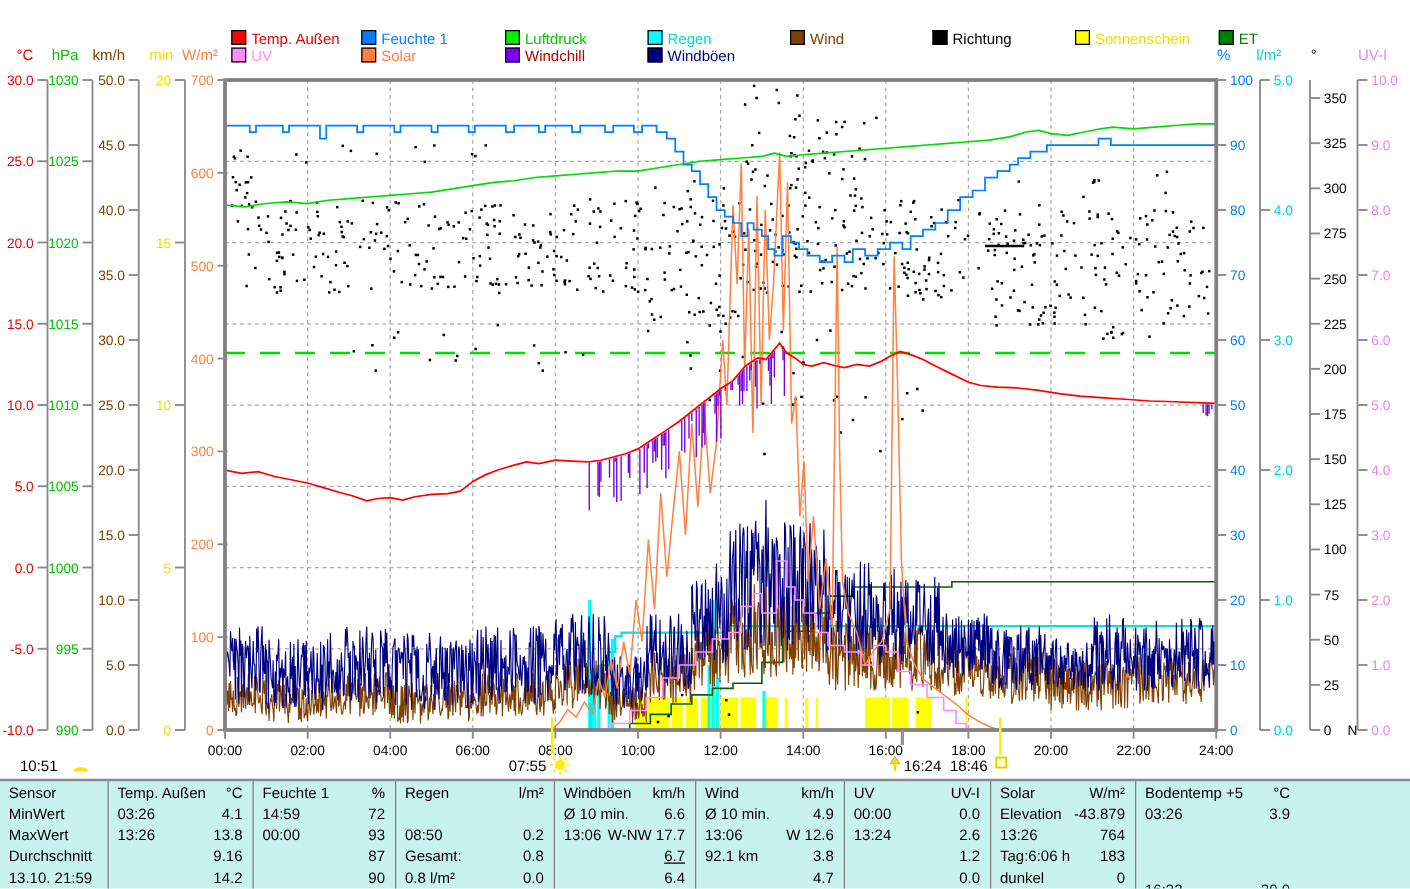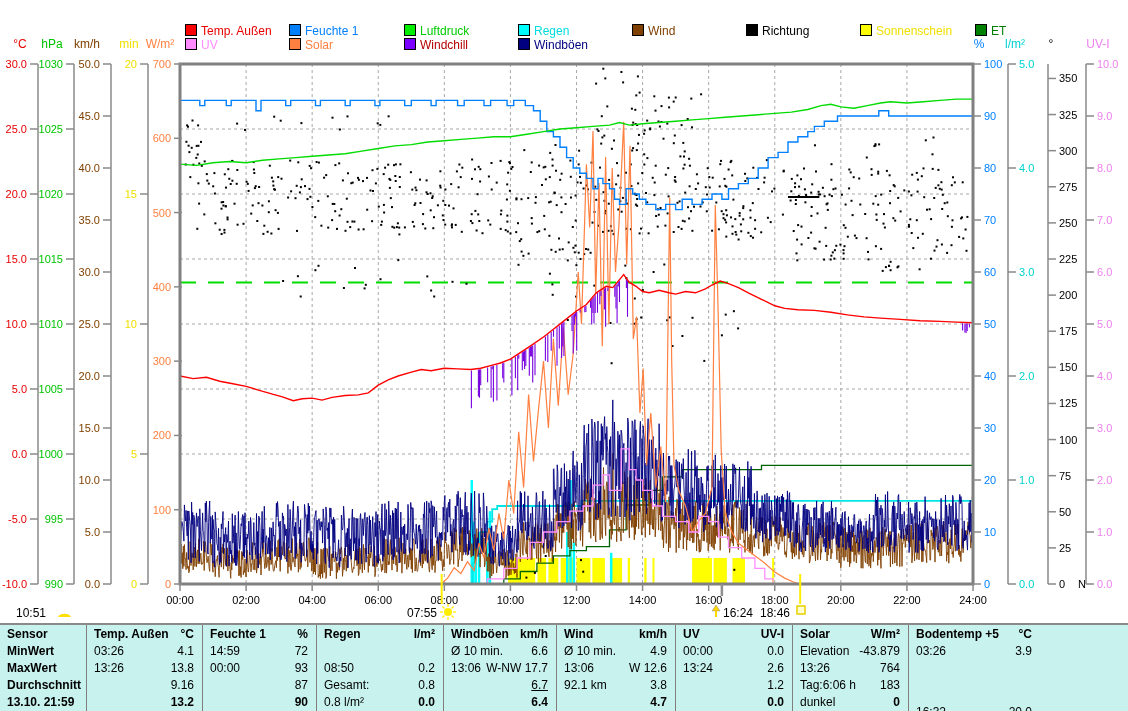--- a/index.html
+++ b/index.html
@@ -9,21 +9,21 @@
   .legend-item{position:absolute;height:12px;font-size:12px;white-space:nowrap;}
   .legend-item .sw{display:inline-block;width:10px;height:10px;border:1px solid #000;
                    vertical-align:-1px;margin-right:4px;}
   #chart{position:absolute;left:0;top:0;}
   #stats-table{position:absolute;left:0;top:623px;width:1128px;height:88px;
                background:#c8f2ee;border-top:2px solid #8a8a8a;display:flex;
                font-size:12px;line-height:17px;}
   .tcol{box-sizing:border-box;padding-top:1px;}
   .tcol + .tcol{border-left:1px solid #7f7f7f;}
   .trow{display:flex;justify-content:space-between;padding:0 8px 0 7px;height:17px;white-space:nowrap;}
-  .b{font-weight:bold;}
+  .b{font-weight:normal;}
 </style>
 </head>
 <body>
 
 <div class="screen">
   <div id="legend">
       <div class="legend-item" style="left: 185px; top: 24px;"><span class="sw" style="background: rgb(255, 0, 0);"></span><span style="color: rgb(232, 0, 0);">Temp. Außen</span></div>
       <div class="legend-item" style="left: 289px; top: 24px;"><span class="sw" style="background: rgb(0, 128, 255);"></span><span style="color: rgb(0, 128, 255);">Feuchte 1</span></div>
       <div class="legend-item" style="left: 404px; top: 24px;"><span class="sw" style="background: rgb(0, 238, 0);"></span><span style="color: rgb(0, 204, 0);">Luftdruck</span></div>
       <div class="legend-item" style="left: 518px; top: 24px;"><span class="sw" style="background: rgb(0, 255, 255);"></span><span style="color: rgb(0, 220, 220);">Regen</span></div>
@@ -1222,21 +1222,21 @@
         <div class="trow" style="padding-right: 8px;">
           <span>13:26</span>
           <span>13.8</span>
         </div>
         <div class="trow" style="padding-right: 8px;">
           <span></span>
           <span>9.16</span>
         </div>
         <div class="trow" style="padding-right: 8px;">
           <span></span>
-          <span class="b">13.2</span>
+          <span class="b">14.2</span>
         </div>
       </div>
       <div class="tcol" style="width: 114px;">
         <div class="trow b" style="padding-right: 8px;">
           <span>Feuchte 1</span>
           <span>%</span>
         </div>
         <div class="trow" style="padding-right: 8px;">
           <span>14:59</span>
           <span>72</span>

